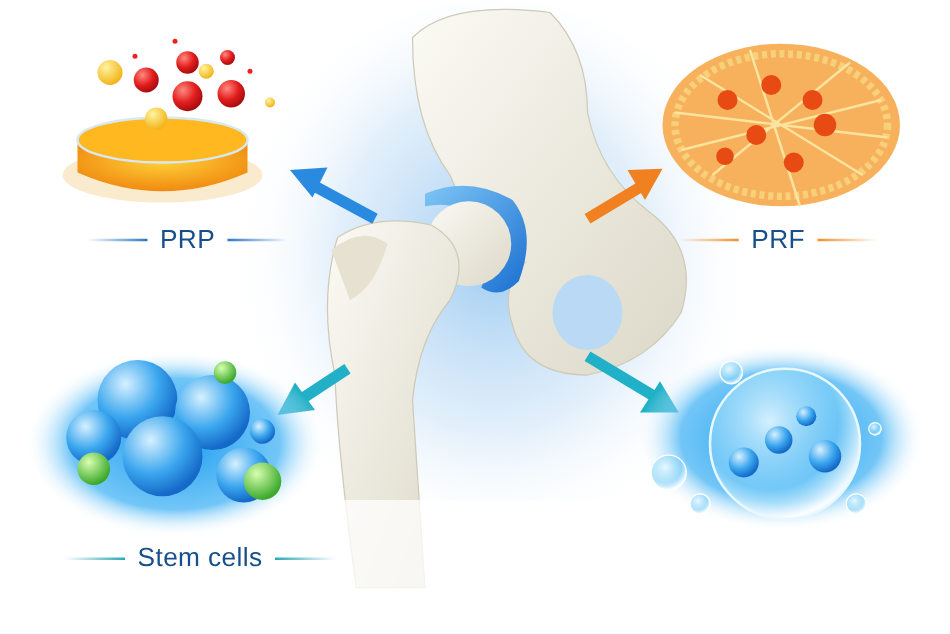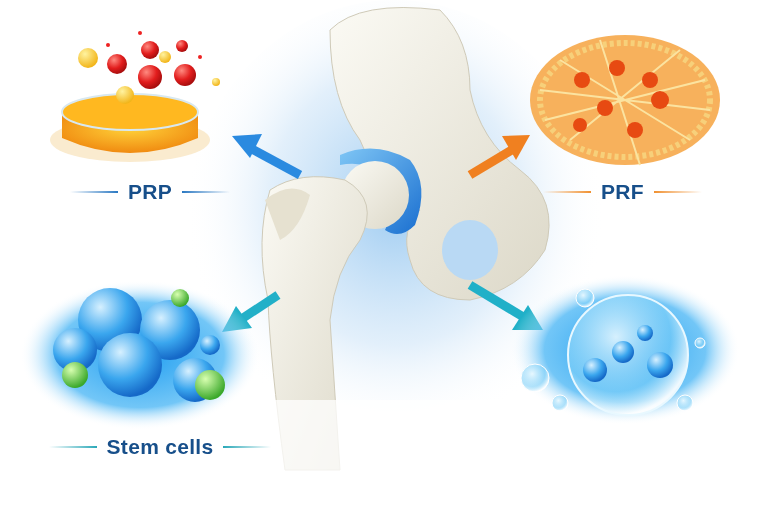--- a/index.html
+++ b/index.html
@@ -1,20 +1,20 @@
 <!DOCTYPE html>
 <html><head>
 <meta charset="utf-8">
 <style>
   html,body{margin:0;padding:0;}
   body{width:760px;height:507px;overflow:hidden;background:#ffffff;position:relative;font-family:"Liberation Sans",sans-serif;}
   .stage{position:absolute;left:0;top:0;width:760px;height:507px;}
   .label{position:absolute;display:flex;align-items:center;justify-content:center;gap:10px;}
   .label .line{height:2px;width:48px;}
-  .label .text{font-weight:bold;color:#174f8a;font-size:21px;letter-spacing:0.3px;}
+  .label .text{font-weight:normal;color:#174f8a;font-size:21px;letter-spacing:0.3px;}
 </style>
 </head>
 <body>
 
 <div class="stage">
   <svg width="760" height="507" viewBox="0 0 760 507" style="position:absolute;left:0;top:0">
     <defs>
       <radialGradient id="bgBlue" cx="50%" cy="45%" r="50%">
         <stop offset="0%" stop-color="#8ec3ef" stop-opacity="0.85"></stop>
         <stop offset="60%" stop-color="#cfe5f8" stop-opacity="0.6"></stop>

